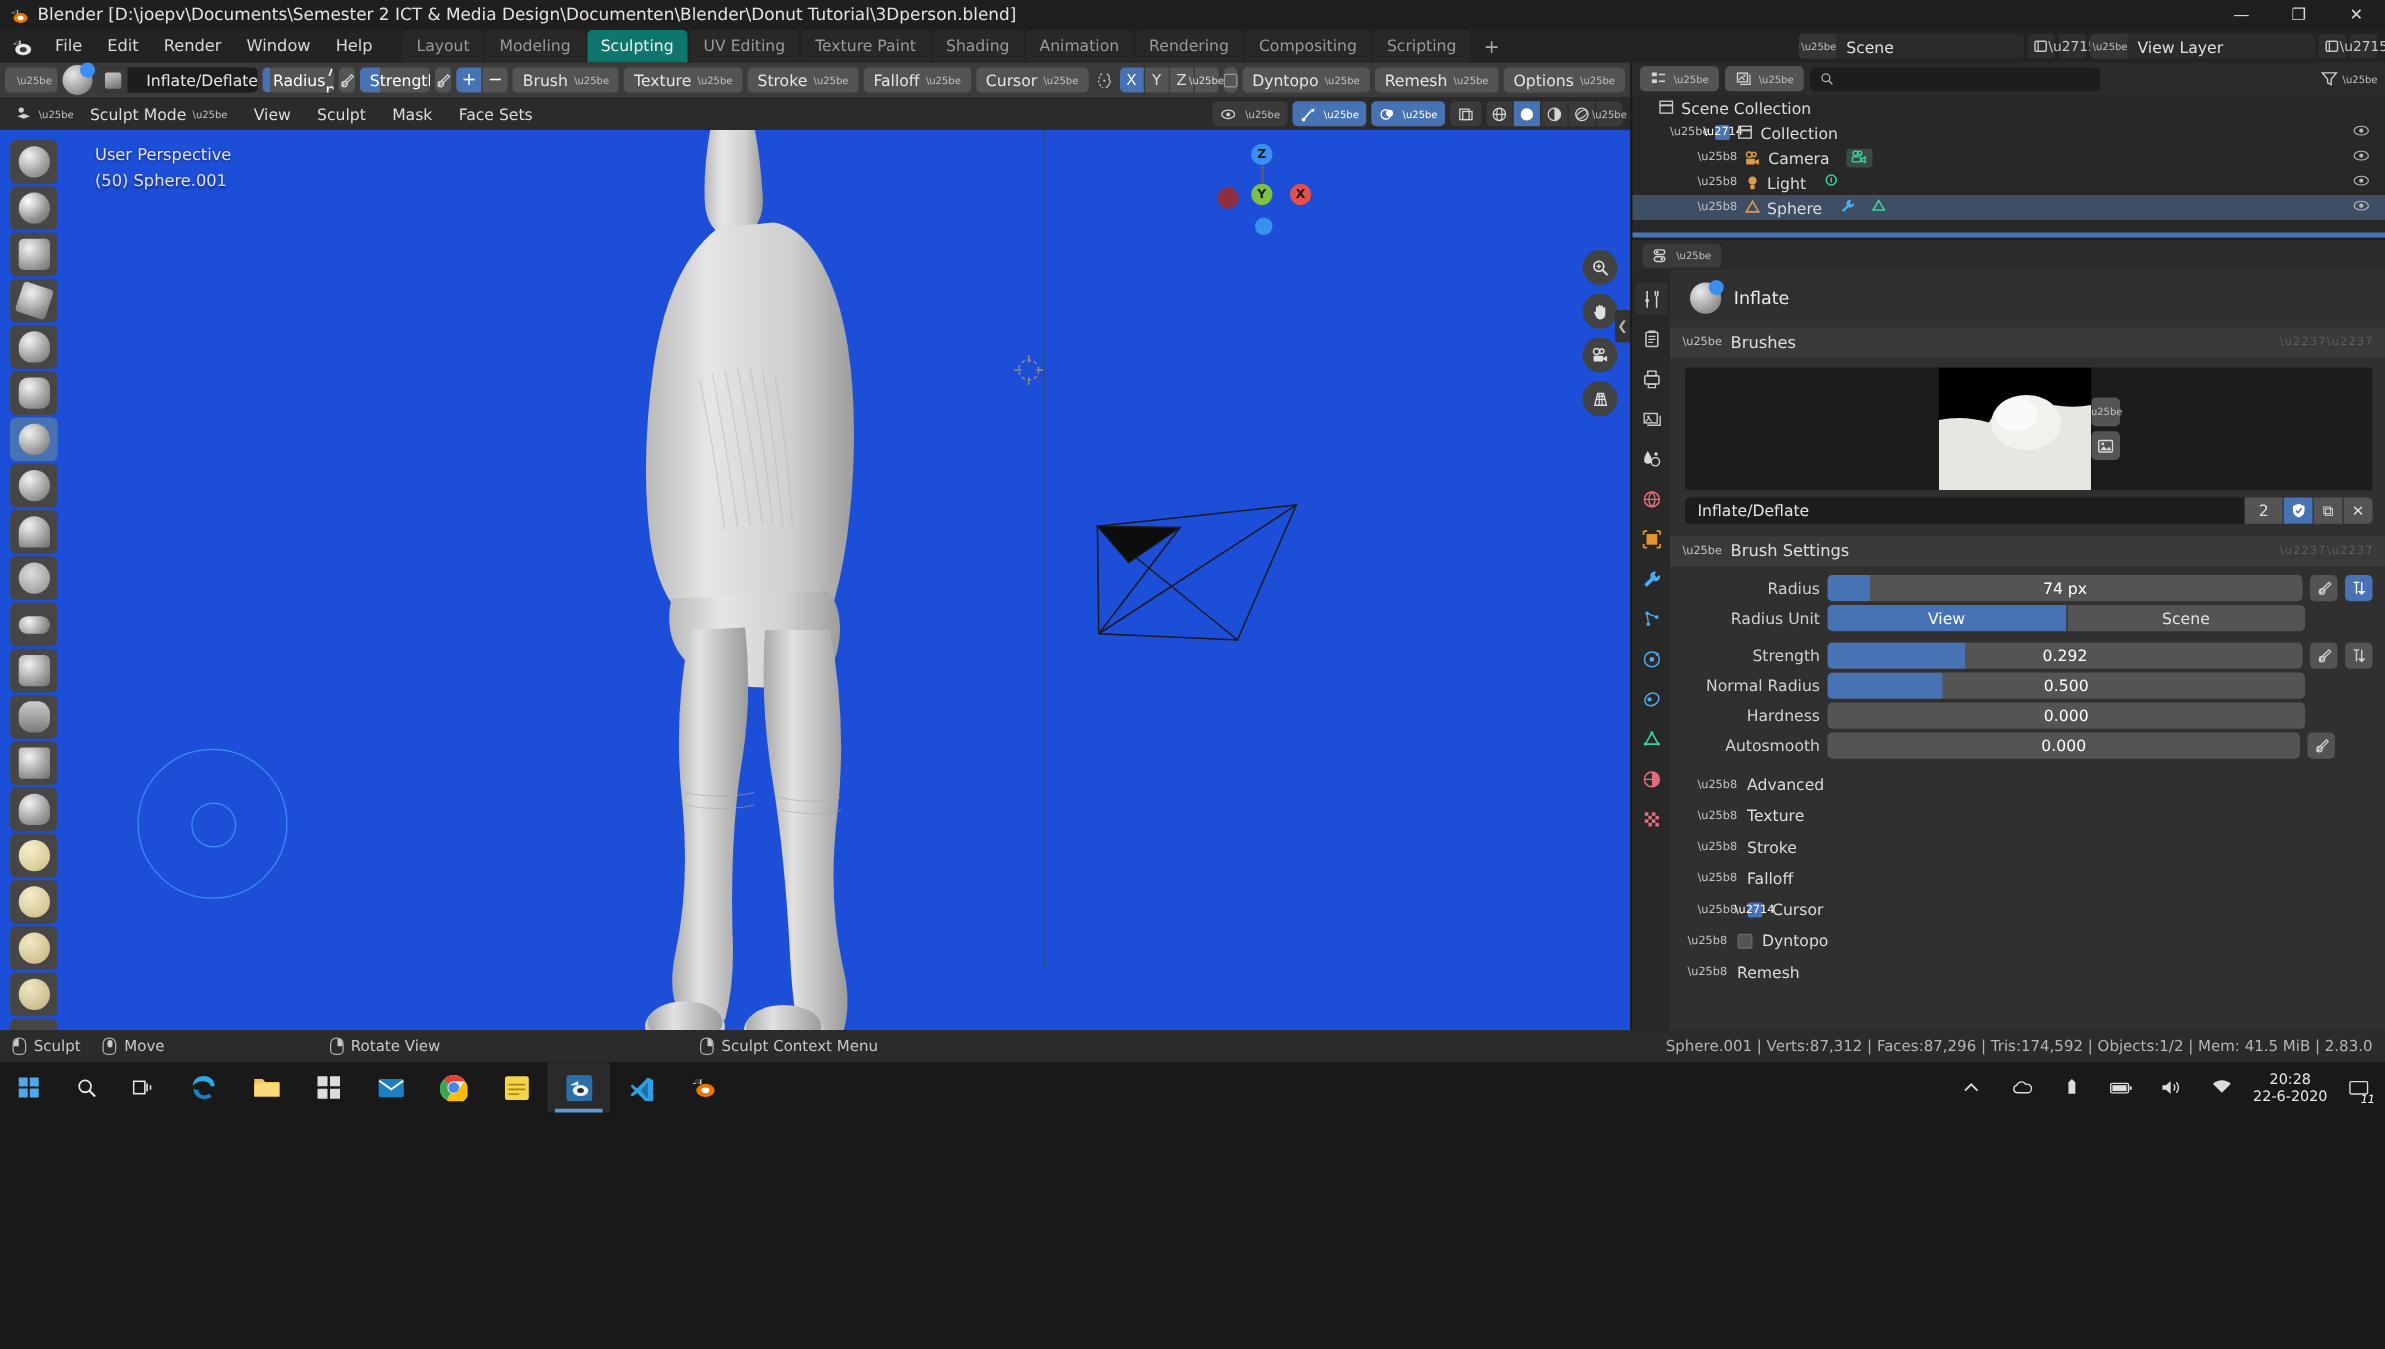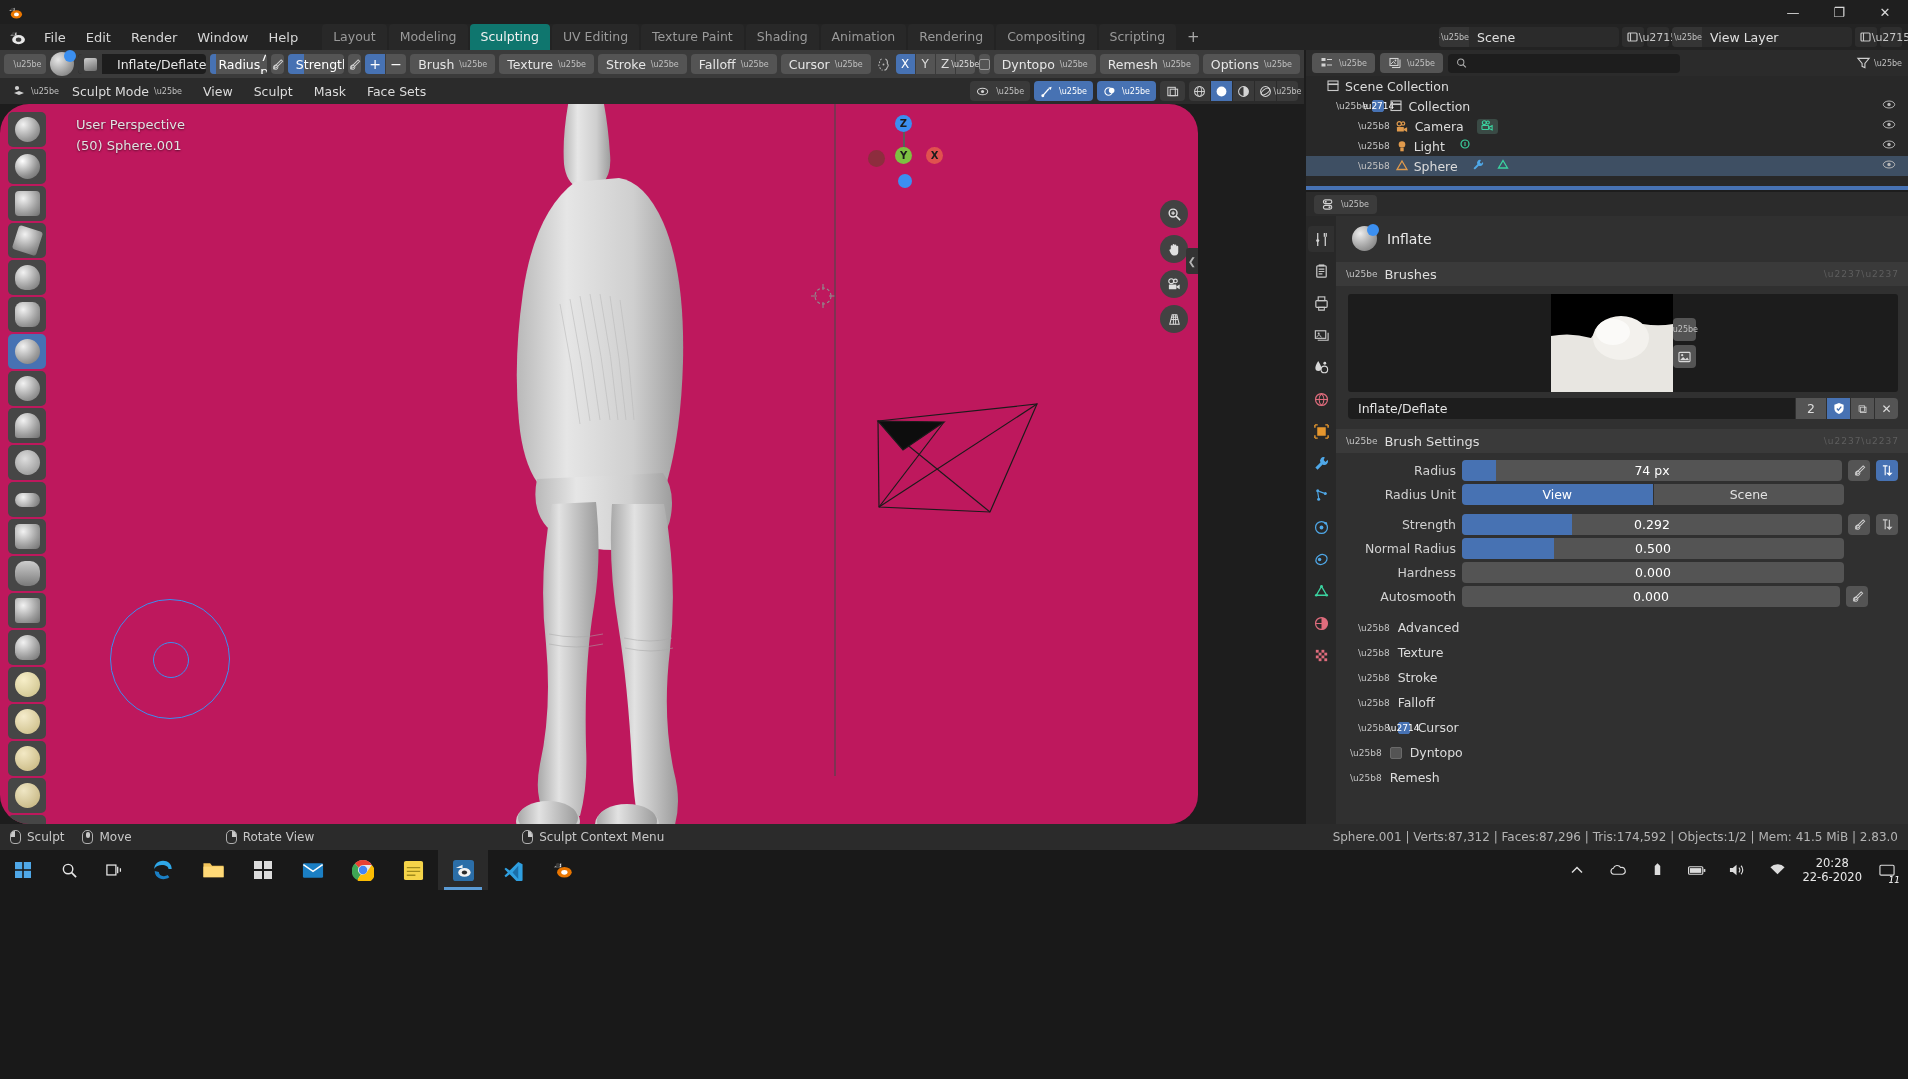--- a/index.html
+++ b/index.html
@@ -65,22 +65,22 @@
     font-size:12.5px; color:#dcdcdc; border-radius:4px; background:#3a3a3a; }
   .vph-plain { background:transparent; }
   .vph-right { position:absolute; right:6px; display:flex; align-items:center; gap:4px; }
   .shade-group { display:flex; gap:1px; }
   .shade-group div { width:21px; height:20px; display:flex; align-items:center; justify-content:center; background:#3a3a3a; }
   .shade-group div.on { background:#4772b3; }
   .shade-group div:first-child { border-radius:4px 0 0 4px; }
   .shade-group div:last-child { border-radius:0 4px 4px 0; }
 
   
-  .viewport { position:absolute; left:0; top:104px; width:1198px; height:720px;
-    background:#be185d; overflow:hidden;border-radius:29px; }
+  .viewport { position:absolute; left:0; top:104px; width:1304px; height:720px;
+    background:#1d4ed8; overflow:hidden; }
   .vp-text { position:absolute; left:76px; top:11px; font-size:13px; color:#e2e2e2;
     text-shadow:0 1px 2px #00000090; line-height:20px; }
   .vp-text div:nth-child(2) { margin-top:1px; }
 
   
   .tbar { position:absolute; left:8px; top:8px; width:38px;
     display:flex; flex-direction:column; gap:2px; }
   .tool { width:38px; height:35px; border-radius:5px; background:#464646;
     display:flex; align-items:center; justify-content:center; overflow:hidden;}
   .tool.sel { background:#4772b3; }
@@ -212,20 +212,21 @@
 
 <div class="winbar">
   <div class="win-logo">
     <svg width="15" height="15" viewBox="0 0 16 16">
         <ellipse cx="9" cy="10" rx="6" ry="4.3" fill="#ea7600"></ellipse>
         <ellipse cx="9" cy="10" rx="2.6" ry="2" fill="#fff"></ellipse>
         <path d="M1 6 L7 3 L7 6 Z" fill="#dcdcdc"></path>
         <circle cx="4.6" cy="4.6" r="1.7" fill="#3a3a3a"></circle>
       </svg>
   </div>
+  <div class="win-title">Blender [D:\joepv\Documents\Semester 2 ICT &amp; Media Design\Documenten\Blender\Donut Tutorial\3Dperson.blend]</div>
   <div class="win-ctrls">
     <div class="win-btn">—</div>
     <div class="win-btn">❐</div>
     <div class="win-btn close">✕</div>
   </div>
 </div>
 
 <div class="topbar">
   <div class="bl-logo">
     <svg width="17" height="17" viewBox="0 0 16 16">
@@ -1079,21 +1080,21 @@
         <i></i>
       </span>
     <span>Sculpt</span>
   </div>
   <div class="sb-item">
     <span class="mouse-ico mid">
         <i></i>
       </span>
     <span>Move</span>
   </div>
-  <div class="sb-item" style="margin-left:76px;">
+  <div class="sb-item" style="margin-left:114px;">
     <span class="mouse-ico right">
         <i></i>
       </span>
     <span>Rotate View</span>
   </div>
   <div class="sb-item" style="margin-left:190px;">
     <span class="mouse-ico right">
         <i></i>
       </span>
     <span>Sculpt Context Menu</span>

